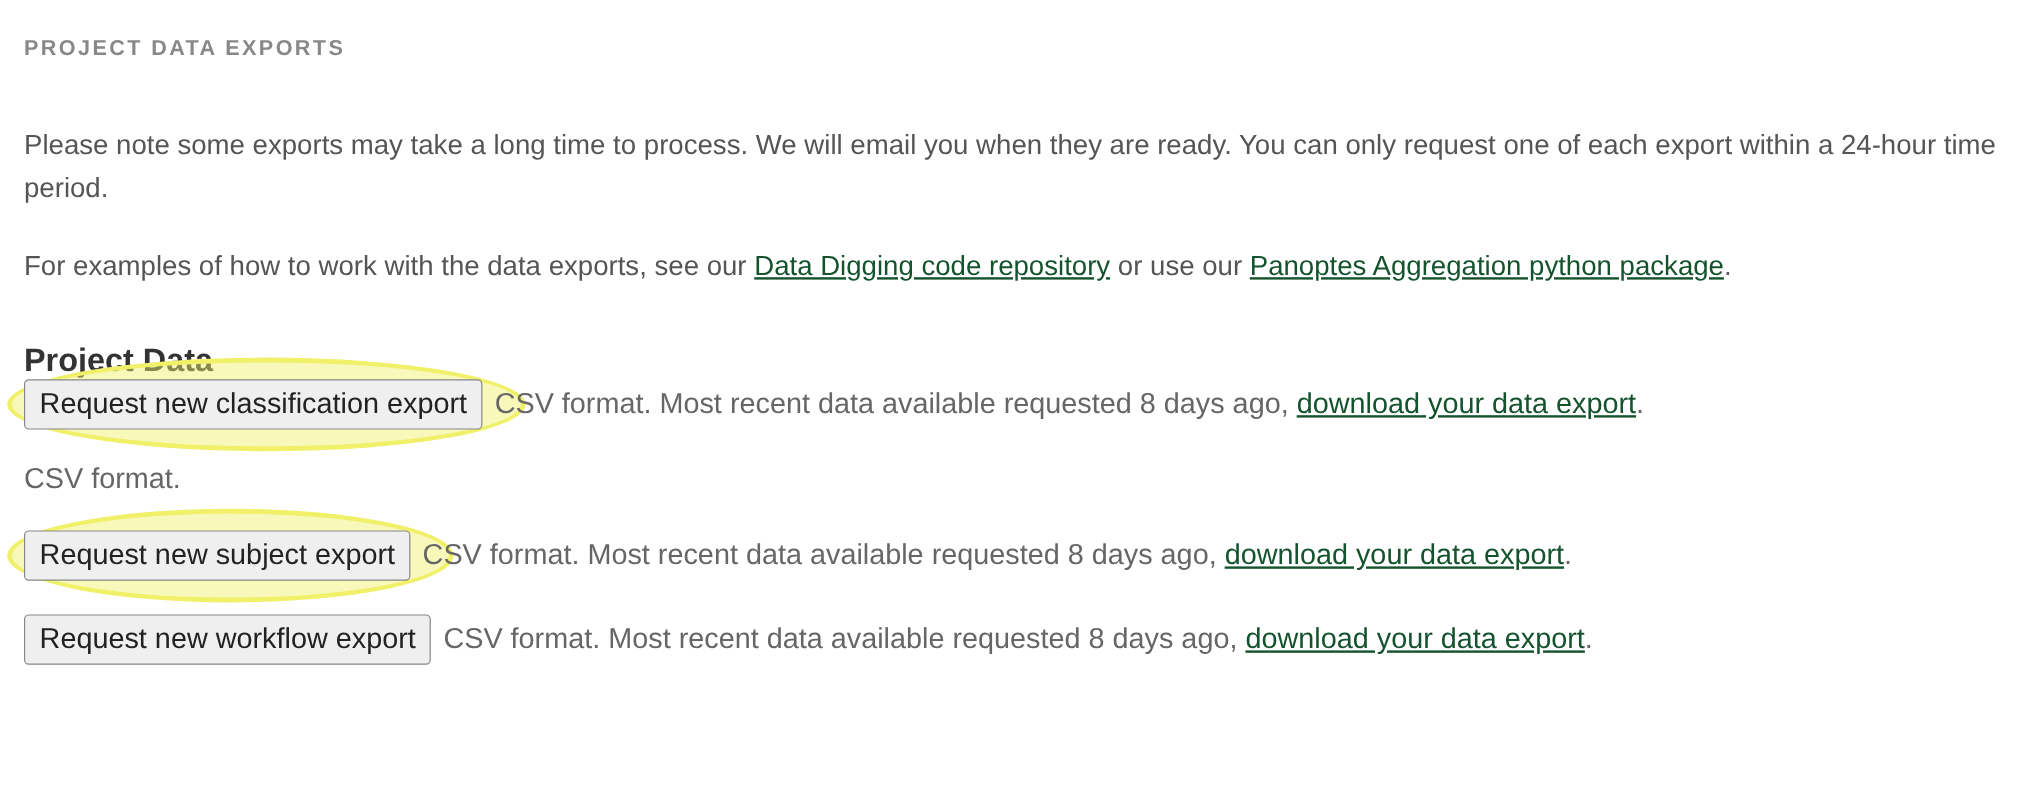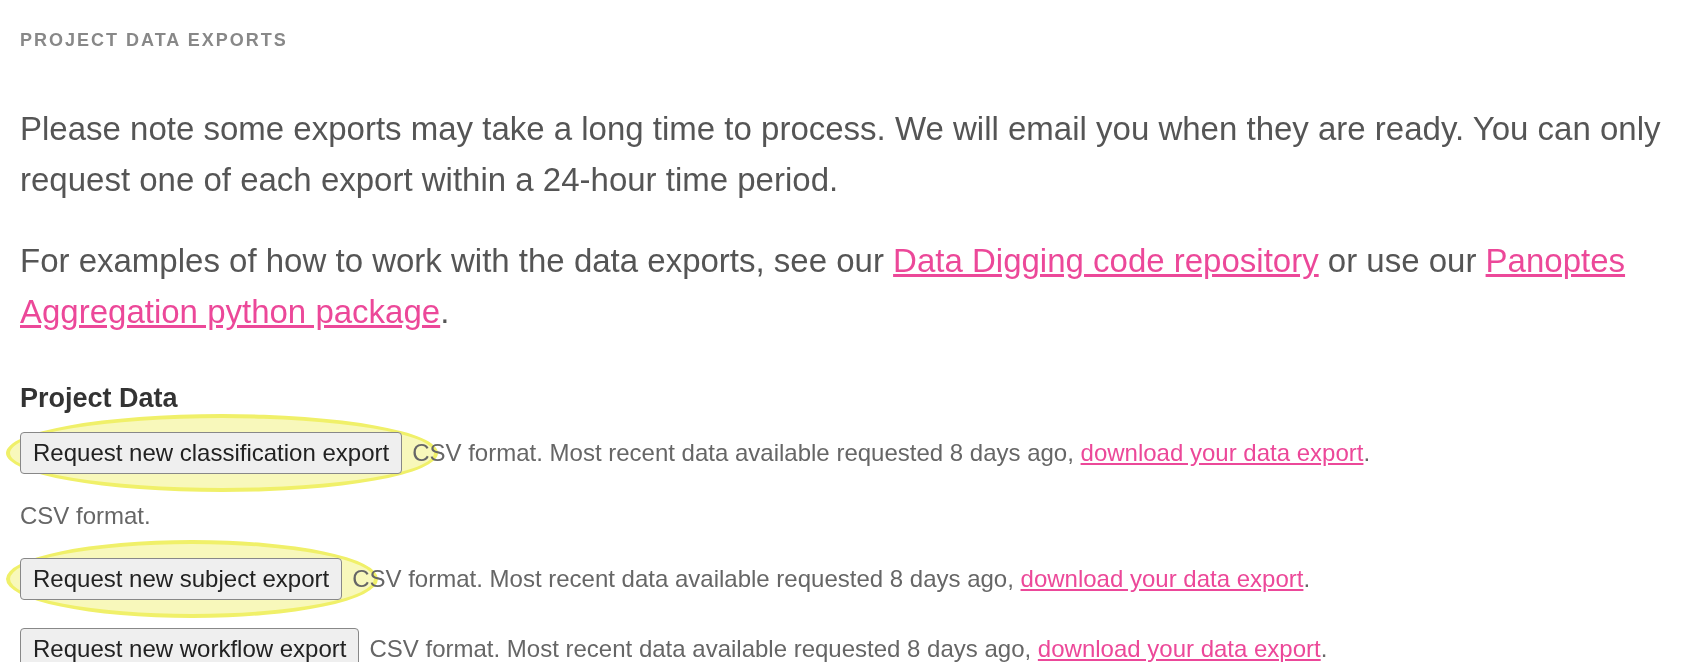--- a/index.html
+++ b/index.html
@@ -15,37 +15,36 @@
       width: 1686px;
     }
     .section-title {
       font-size: 18px;
       letter-spacing: 2px;
       color: #888;
       font-weight: 600;
       margin-bottom: 52px;
     }
     .description {
-      font-size: 33px;
+      font-size: 23px;
       line-height: 1.55;
       color: #555;
       margin-bottom: 30px;
     }
     .description-end {
       margin-bottom: 45px;
     }
     .link {
-      color: #ec4899;
+      color: #14532d;
       text-decoration: underline;
     }
     .subsection-title {
       font-size: 27px;
       font-weight: 700;
       color: #333;
-      margin-bottom: 18px;
     }
     .export-row {
       display: flex;
       align-items: center;
       margin-bottom: 28px;
       position: relative;
     }
     .export-button {
       font-size: 24px;
       font-family: inherit;

